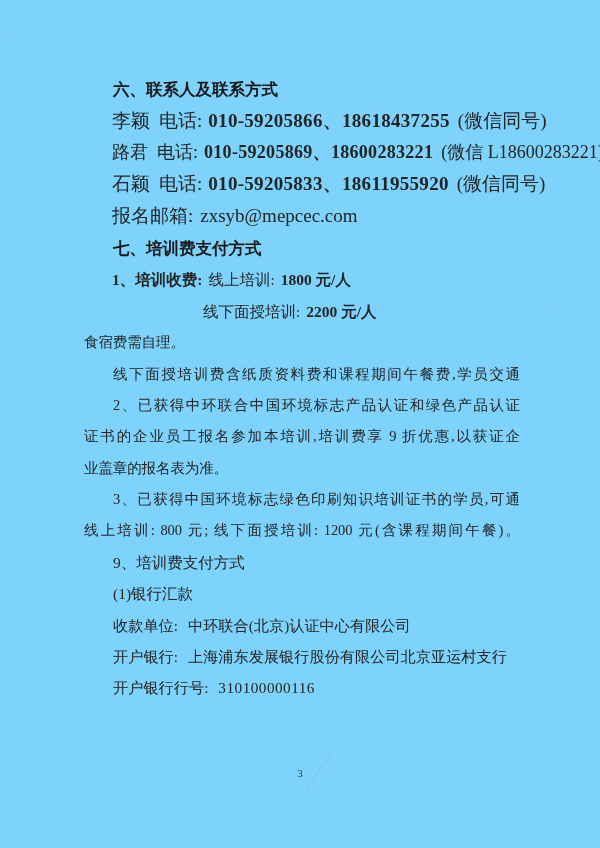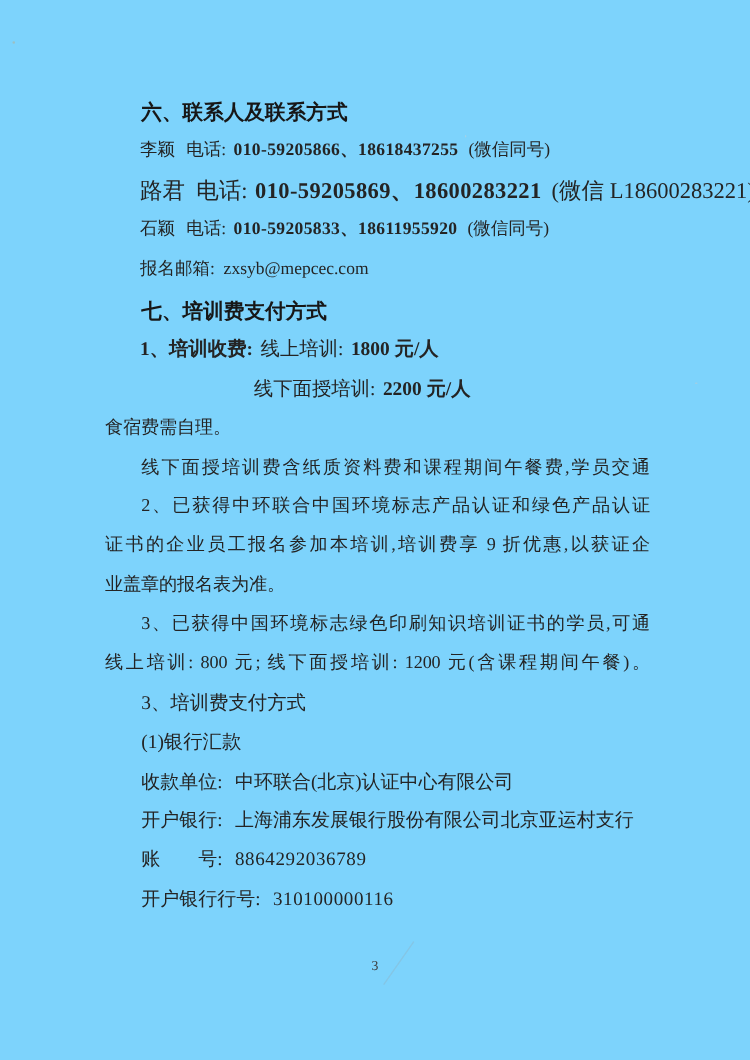--- a/index.html
+++ b/index.html
@@ -11,21 +11,21 @@
     color:#242424;
     overflow:hidden;
   }
   .content{position:absolute;left:84px;top:74px;width:436px;}
   .line{line-height:31.4px;height:31.4px;white-space:nowrap;}
   .pline{line-height:31.4px;height:31.4px;font-size:14.5px;letter-spacing:-0.1px;}
   .just{text-align:justify;text-align-last:justify;}
   .ind{text-indent:29px;}
   .heading{font-weight:bold;font-size:16.5px;text-indent:29px;color:#171717;}
   .h7{margin-top:2px;}
-  .contact{font-size:14px;text-indent:28px;}
+  .contact{font-size:19px;text-indent:28px;}
   .contact.compact{font-size:18px;}
   .cname{margin-right:9px;}
   .plabel{margin-right:6px;}
   .num{font-weight:bold;letter-spacing:0.3px;}
   .wechat{margin-left:8px;}
   .elabel{margin-right:7px;}
   .fee{font-size:15.5px;text-indent:28px;}
   .fee2{font-size:15.5px;padding-left:119px;}
   .b{font-weight:bold;}
   .sp{margin-right:6px;}
@@ -72,28 +72,27 @@
     <div class="pline">食宿费需自理。</div>
     <div class="pline just ind">线下面授培训费含纸质资料费和课程期间午餐费,学员交通</div>
 
     <div class="pline just ind">2、已获得中环联合中国环境标志产品认证和绿色产品认证</div>
     <div class="pline just">证书的企业员工报名参加本培训,培训费享 9 折优惠,以获证企</div>
     <div class="pline">业盖章的报名表为准。</div>
 
     <div class="pline just ind">3、已获得中国环境标志绿色印刷知识培训证书的学员,可通</div>
     <div class="pline just">线上培训: 800 元; 线下面授培训: 1200 元(含课程期间午餐)。</div>
 
-    <div class="line item">3、培训费支付方式</div>
+    <div class="line item">9、培训费支付方式</div>
     <div class="line item">(1)银行汇款</div>
 
     <div class="line bank"><span class="blabel">收款单位:</span><span>中环联合(北京)认证中心有限公司</span></div>
 
     <div class="line bank"><span class="blabel">开户银行:</span><span>上海浦东发展银行股份有限公司北京亚运村支行</span></div>
 
-    <div class="line bank"><span class="blabel">账　　号:</span><span class="num2">8864292036789</span></div>
 
     <div class="line bank"><span class="blabel">开户银行行号:</span><span class="num2">310100000116</span></div>
 
   </div>
 
   <div class="pagenum">3</div>
   <div class="scratch"></div>
   <div class="speck s1"></div>
   <div class="speck s2"></div>
   <div class="speck s3"></div>

